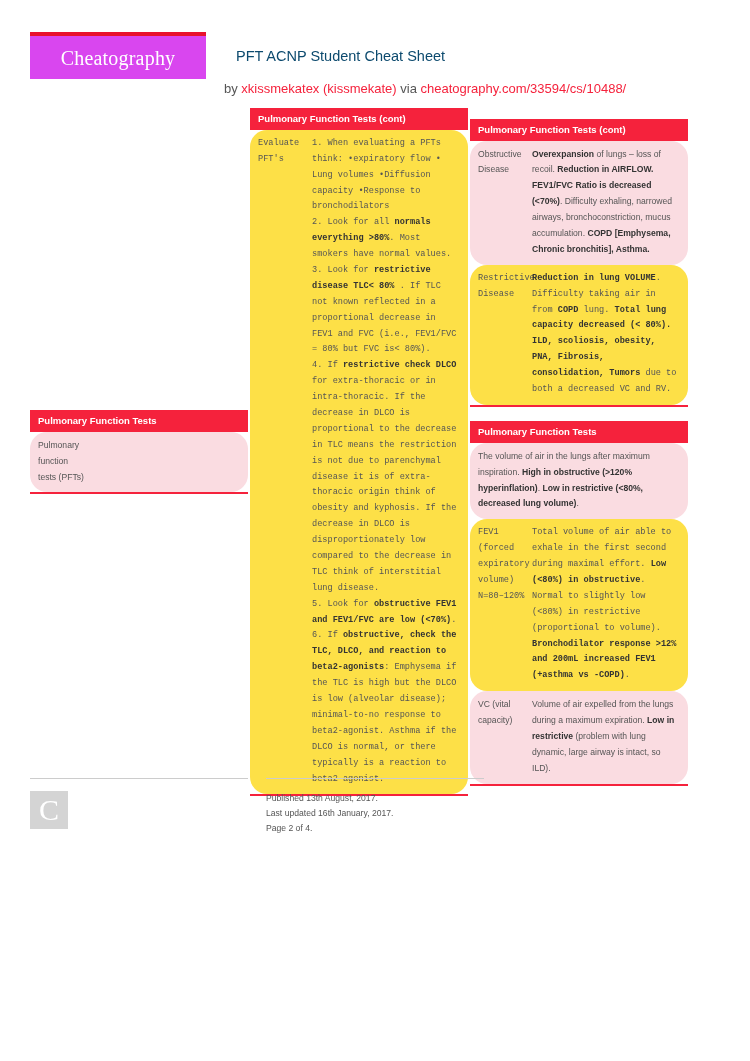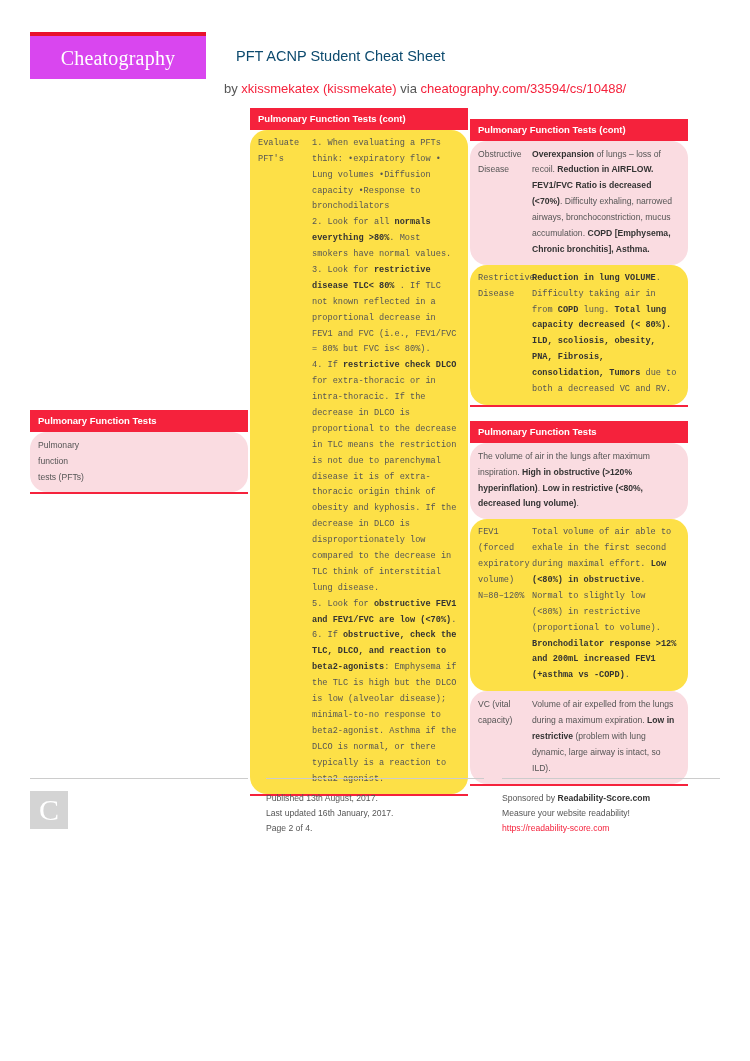--- a/index.html
+++ b/index.html
@@ -229,23 +229,16 @@
     </div>
 
     <div class="foot-col">
       <div class="foot-text">
         <div>Published 13th August, 2017.</div>
         <div>Last updated 16th January, 2017.</div>
         <div>Page 2 of 4.</div>
       </div>
     </div>
 
-    <div class="foot-col">
-      <div class="foot-text">
-        <div><span class="foot-plain">Sponsored by </span><b>Readability-Score.com</b></div>
-        <div>Measure your website readability!</div>
-        <div class="foot-link">https://readability-score.com</div>
-      </div>
-    </div>
 
   </div>
 
 </div>
 
 </body></html>

